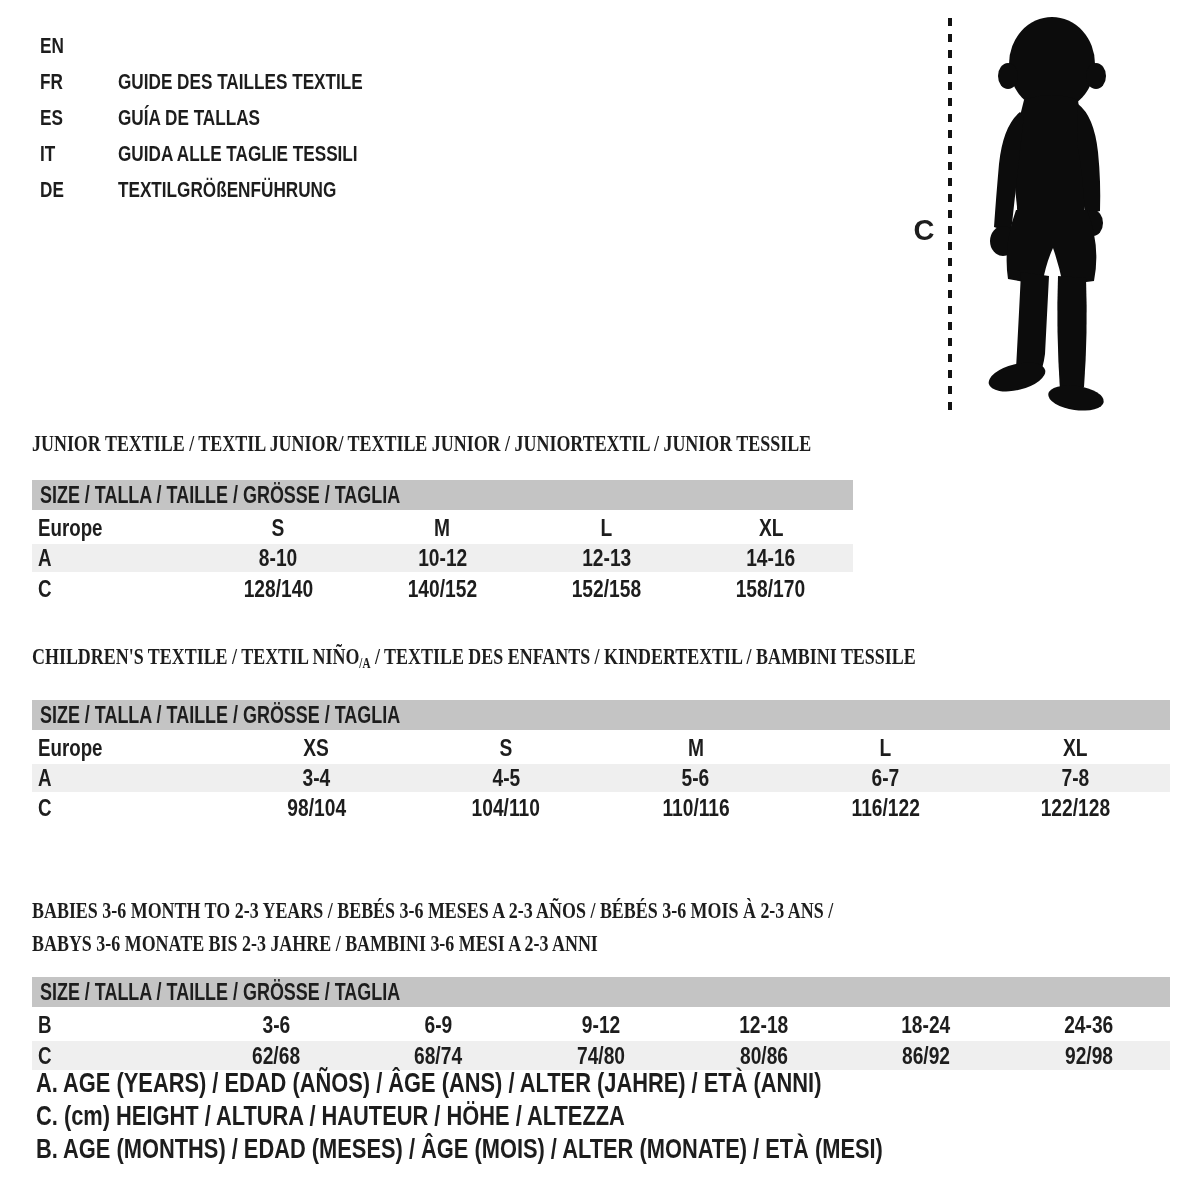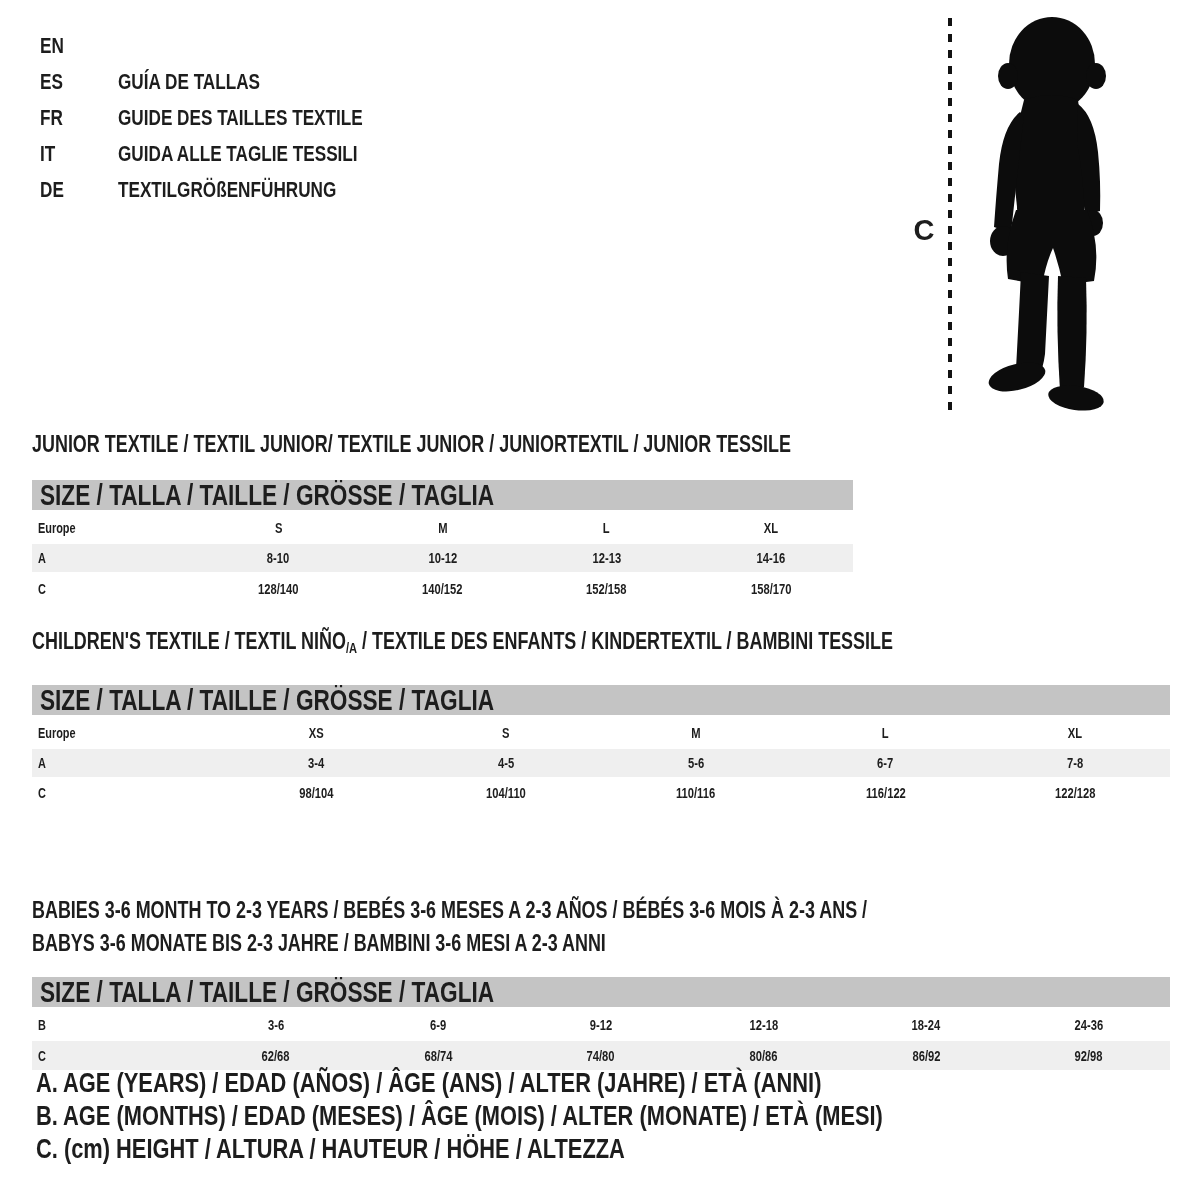--- a/index.html
+++ b/index.html
@@ -30,55 +30,55 @@
 
   
   .figure{position:absolute;left:900px;top:10px;width:250px;height:420px;}
   .dash-line{position:absolute;left:46px;top:6px;}
   .c-label{position:absolute;left:8px;top:204px;width:32px;text-align:center;font-size:29px;}
   .baby{position:absolute;left:66px;top:4px;}
 
   
   .tblsec{position:absolute;left:32px;}
   .t1{top:431px;width:821px;}
-  .t2{top:628px;width:1138px;}
+  .t2{top:644px;width:1138px;}
   .t3{top:894px;width:1138px;}
-  .ttl{margin:0;font-size:23px;line-height:26px;font-weight:bold;}
+  .ttl{margin:0;font-size:23px;line-height:26px;font-weight:bold;font-family:Liberation Serif, serif;}
   .t3 .ttl{line-height:33px;}
   .ttl .sub{font-size:0.62em;vertical-align:-0.25em;}
   .bar{margin-top:23px;height:30px;line-height:30px;background:var(--header-bar);
-       font-size:29px;padding-left:8px;overflow:hidden;}
+       font-size:23px;padding-left:8px;overflow:hidden;}
   .t2 .bar{margin-top:24px;}
   .t3 .bar{margin-top:17px;}
   table{border-collapse:collapse;width:100%;margin-top:2px;table-layout:fixed;}
-  td{height:30px;border-top:2px solid var(--background);font-size:14px;text-align:center;padding:0;}
+  td{height:30px;border-top:2px solid var(--background);font-size:24px;text-align:center;padding:0;}
   td.lbl{text-align:left;padding-left:6px;}
   tr.stripe td{background:var(--stripe-row);}
   col.c-label{width:108px;}
 
   
   .legend{position:absolute;left:36px;top:1066px;}
   .legend-line{height:33px;line-height:33px;font-size:28px;}
 </style>
 </head>
 <body>
 
 <div class="page">
 
   <div class="langs">
     <div class="lang-row">
       <span class="lang-code"><span class="cx">EN</span></span>
     </div>
     <div class="lang-row">
+      <span class="lang-code"><span class="cx">FR</span></span>
+      <span><span class="cx">GUIDE DES TAILLES TEXTILE</span></span>
+    </div>
+    <div class="lang-row">
       <span class="lang-code"><span class="cx">ES</span></span>
       <span><span class="cx">GUÍA DE TALLAS</span></span>
-    </div>
-    <div class="lang-row">
-      <span class="lang-code"><span class="cx">FR</span></span>
-      <span><span class="cx">GUIDE DES TAILLES TEXTILE</span></span>
     </div>
     <div class="lang-row">
       <span class="lang-code"><span class="cx">IT</span></span>
       <span><span class="cx">GUIDA ALLE TAGLIE TESSILI</span></span>
     </div>
     <div class="lang-row">
       <span class="lang-code"><span class="cx">DE</span></span>
       <span><span class="cx">TEXTILGRÖßENFÜHRUNG</span></span>
     </div>
   </div>
@@ -219,17 +219,17 @@
           <td><span class="cc">80/86</span></td>
           <td><span class="cc">86/92</span></td>
           <td><span class="cc">92/98</span></td>
         </tr>
       </tbody>
     </table>
   </section>
 
   <div class="legend">
     <div class="legend-line"><span class="cx">A. AGE (YEARS) / EDAD (AÑOS) / ÂGE (ANS) / ALTER (JAHRE) / ETÀ (ANNI)</span></div>
+    <div class="legend-line"><span class="cx">C. (cm) HEIGHT / ALTURA / HAUTEUR / HÖHE / ALTEZZA</span></div>
     <div class="legend-line"><span class="cx">B. AGE (MONTHS) / EDAD (MESES) / ÂGE (MOIS) / ALTER (MONATE) / ETÀ (MESI)</span></div>
-    <div class="legend-line"><span class="cx">C. (cm) HEIGHT / ALTURA / HAUTEUR / HÖHE / ALTEZZA</span></div>
   </div>
 
 </div>
 
 </body></html>

